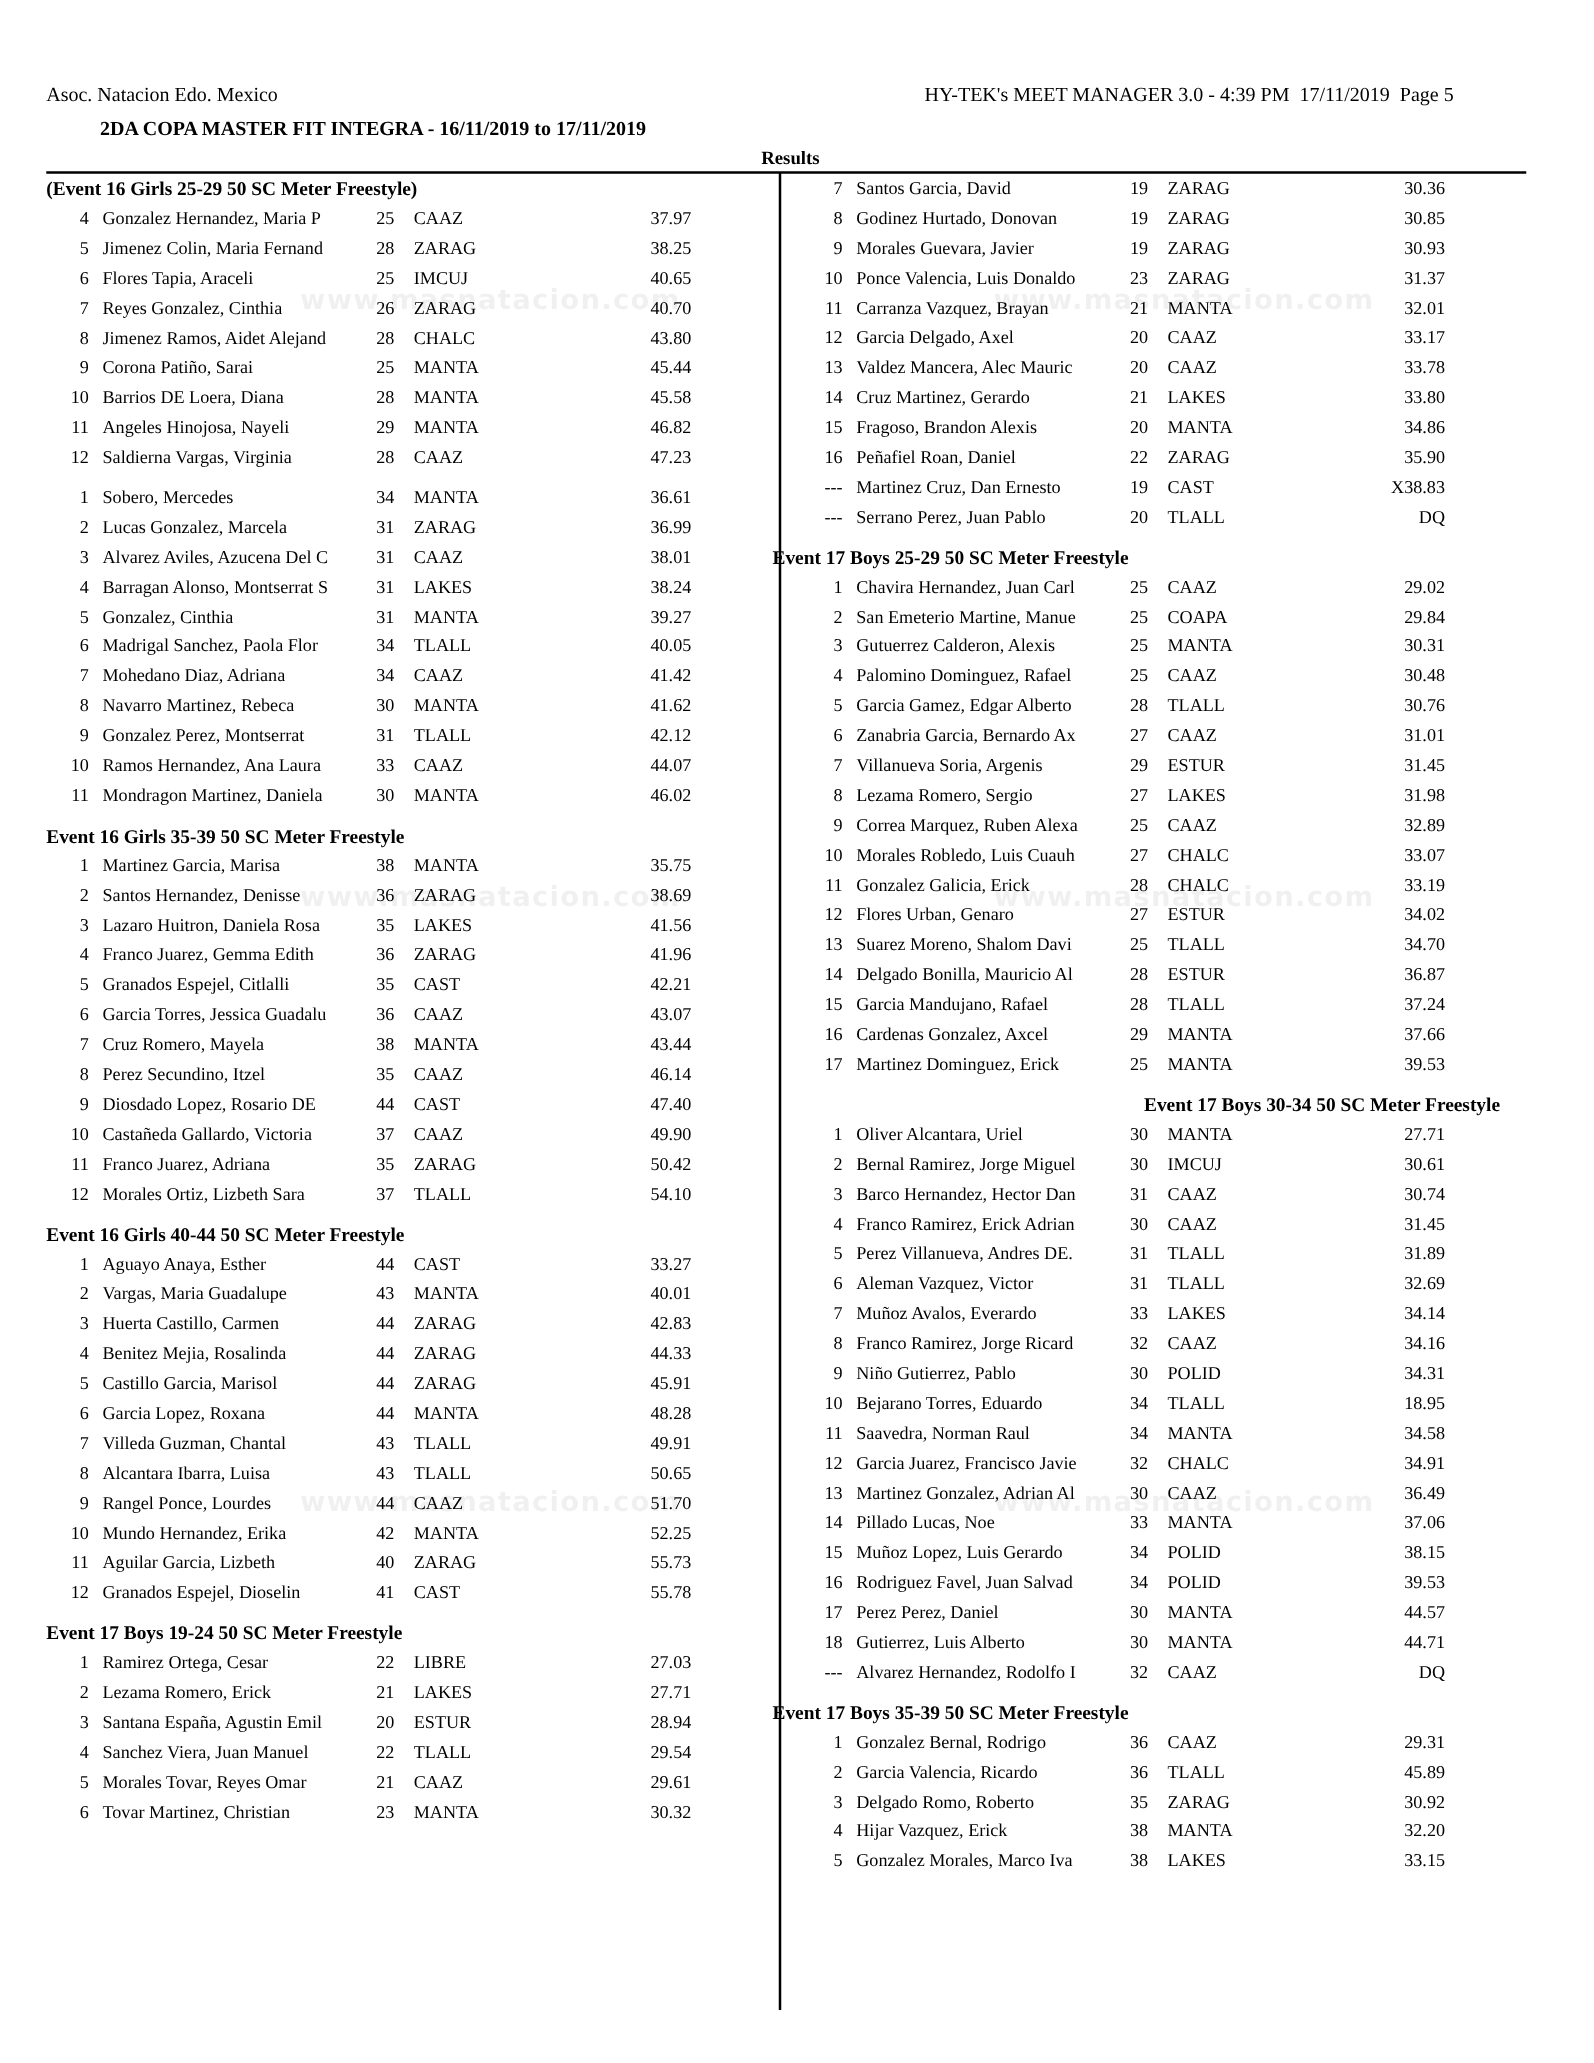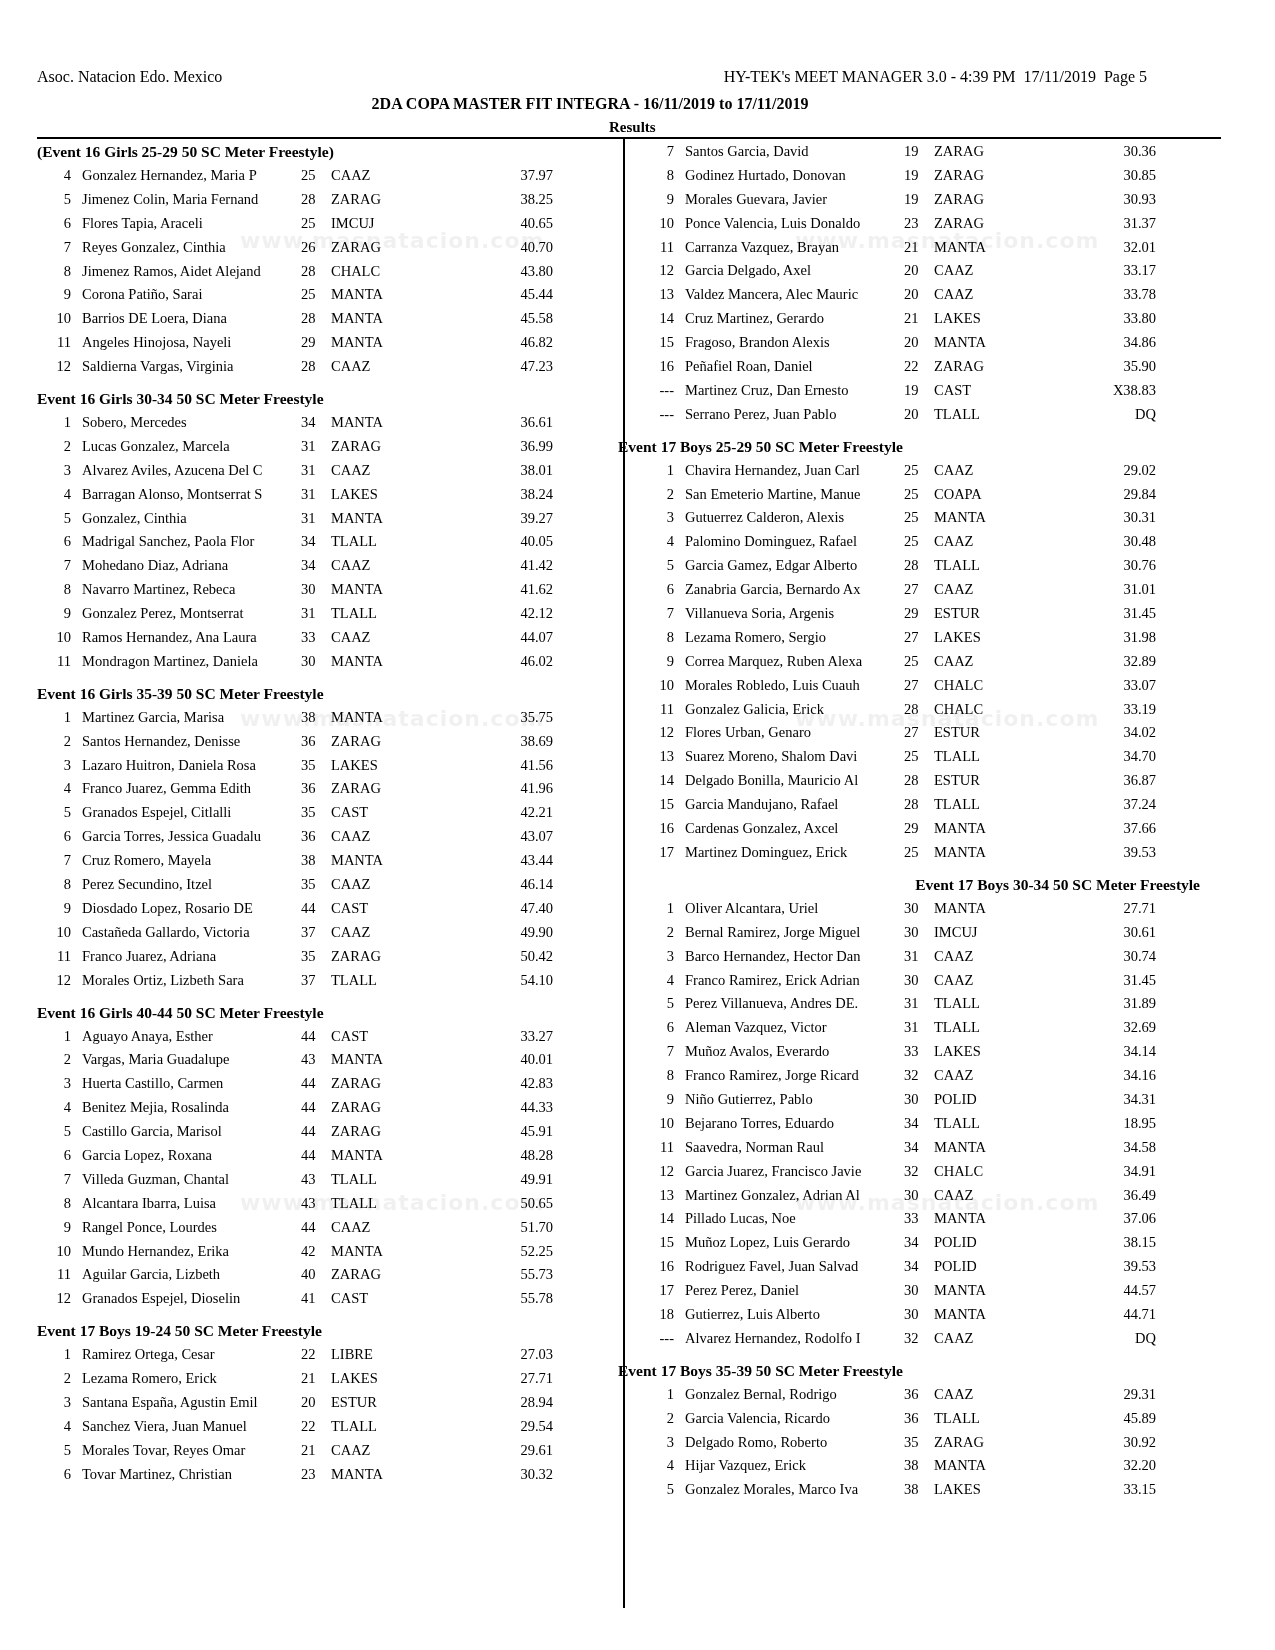--- a/index.html
+++ b/index.html
@@ -2,22 +2,22 @@
 <html><head>
 <meta charset="utf-8">
 <style>
   html, body { margin: 0; padding: 0; background: #ffffff; }
   body {
     width: 1275px; height: 1650px; position: relative; overflow: hidden;
     font-family: "Liberation Serif", "DejaVu Serif", serif;
     color: #000; font-size: 14.5px;
   }
   .hdr-left { position: absolute; left: 37px; top: 68px; font-size: 16px; }
-  .hdr-right { position: absolute; right: 128px; top: 68px; font-size: 16px; white-space: pre; }
-  .meet-title { position: absolute; left: 0; width: 1100px; text-align: center; top: 95px; font-weight: bold; font-size: 16px; padding-left: 80px; box-sizing: border-box;}
+  .hdr-right { position: absolute; right: 112px; top: 68px; font-size: 16px; white-space: pre; }
+  .meet-title { position: absolute; left: 0; width: 1100px; top: 95px; font-weight: bold; font-size: 16px; padding-left: 80px; box-sizing: border-box;}
   .results-label { position: absolute; left: 609px; top: 119px; font-weight: bold; font-size: 15px; }
   .top-rule { position: absolute; left: 37px; top: 137px; width: 1184px; height: 2px; background: #000; }
   .col-rule { position: absolute; left: 623px; top: 138px; width: 2px; height: 1470px; background: #000; }
   .col { position: absolute; top: 140px; }
   .col.left { left: 37px; width: 560px; }
   .col.right { left: 640px; width: 560px; }
   .event { margin-bottom: 8px; }
   .event-title { font-weight: bold; font-size: 15.5px; height: 24px; line-height: 24px; white-space: nowrap; }
   .row { display: flex; height: 23.9px; line-height: 23.9px; white-space: nowrap; }
   .place { width: 34px; text-align: right; padding-right: 11px; }
@@ -105,21 +105,20 @@
       </div>
       <div class="row">
         <span class="place">12</span>
         <span class="name">Saldierna Vargas, Virginia</span>
         <span class="age">28</span>
         <span class="team">CAAZ</span>
         <span class="time">47.23</span>
       </div>
     </div>
     <div class="event">
-      <div class="event-title">Event 16  Girls 30-34 50 SC Meter Freestyle</div>
       <div class="row">
         <span class="place">1</span>
         <span class="name">Sobero, Mercedes</span>
         <span class="age">34</span>
         <span class="team">MANTA</span>
         <span class="time">36.61</span>
       </div>
       <div class="row">
         <span class="place">2</span>
         <span class="name">Lucas Gonzalez, Marcela</span>

